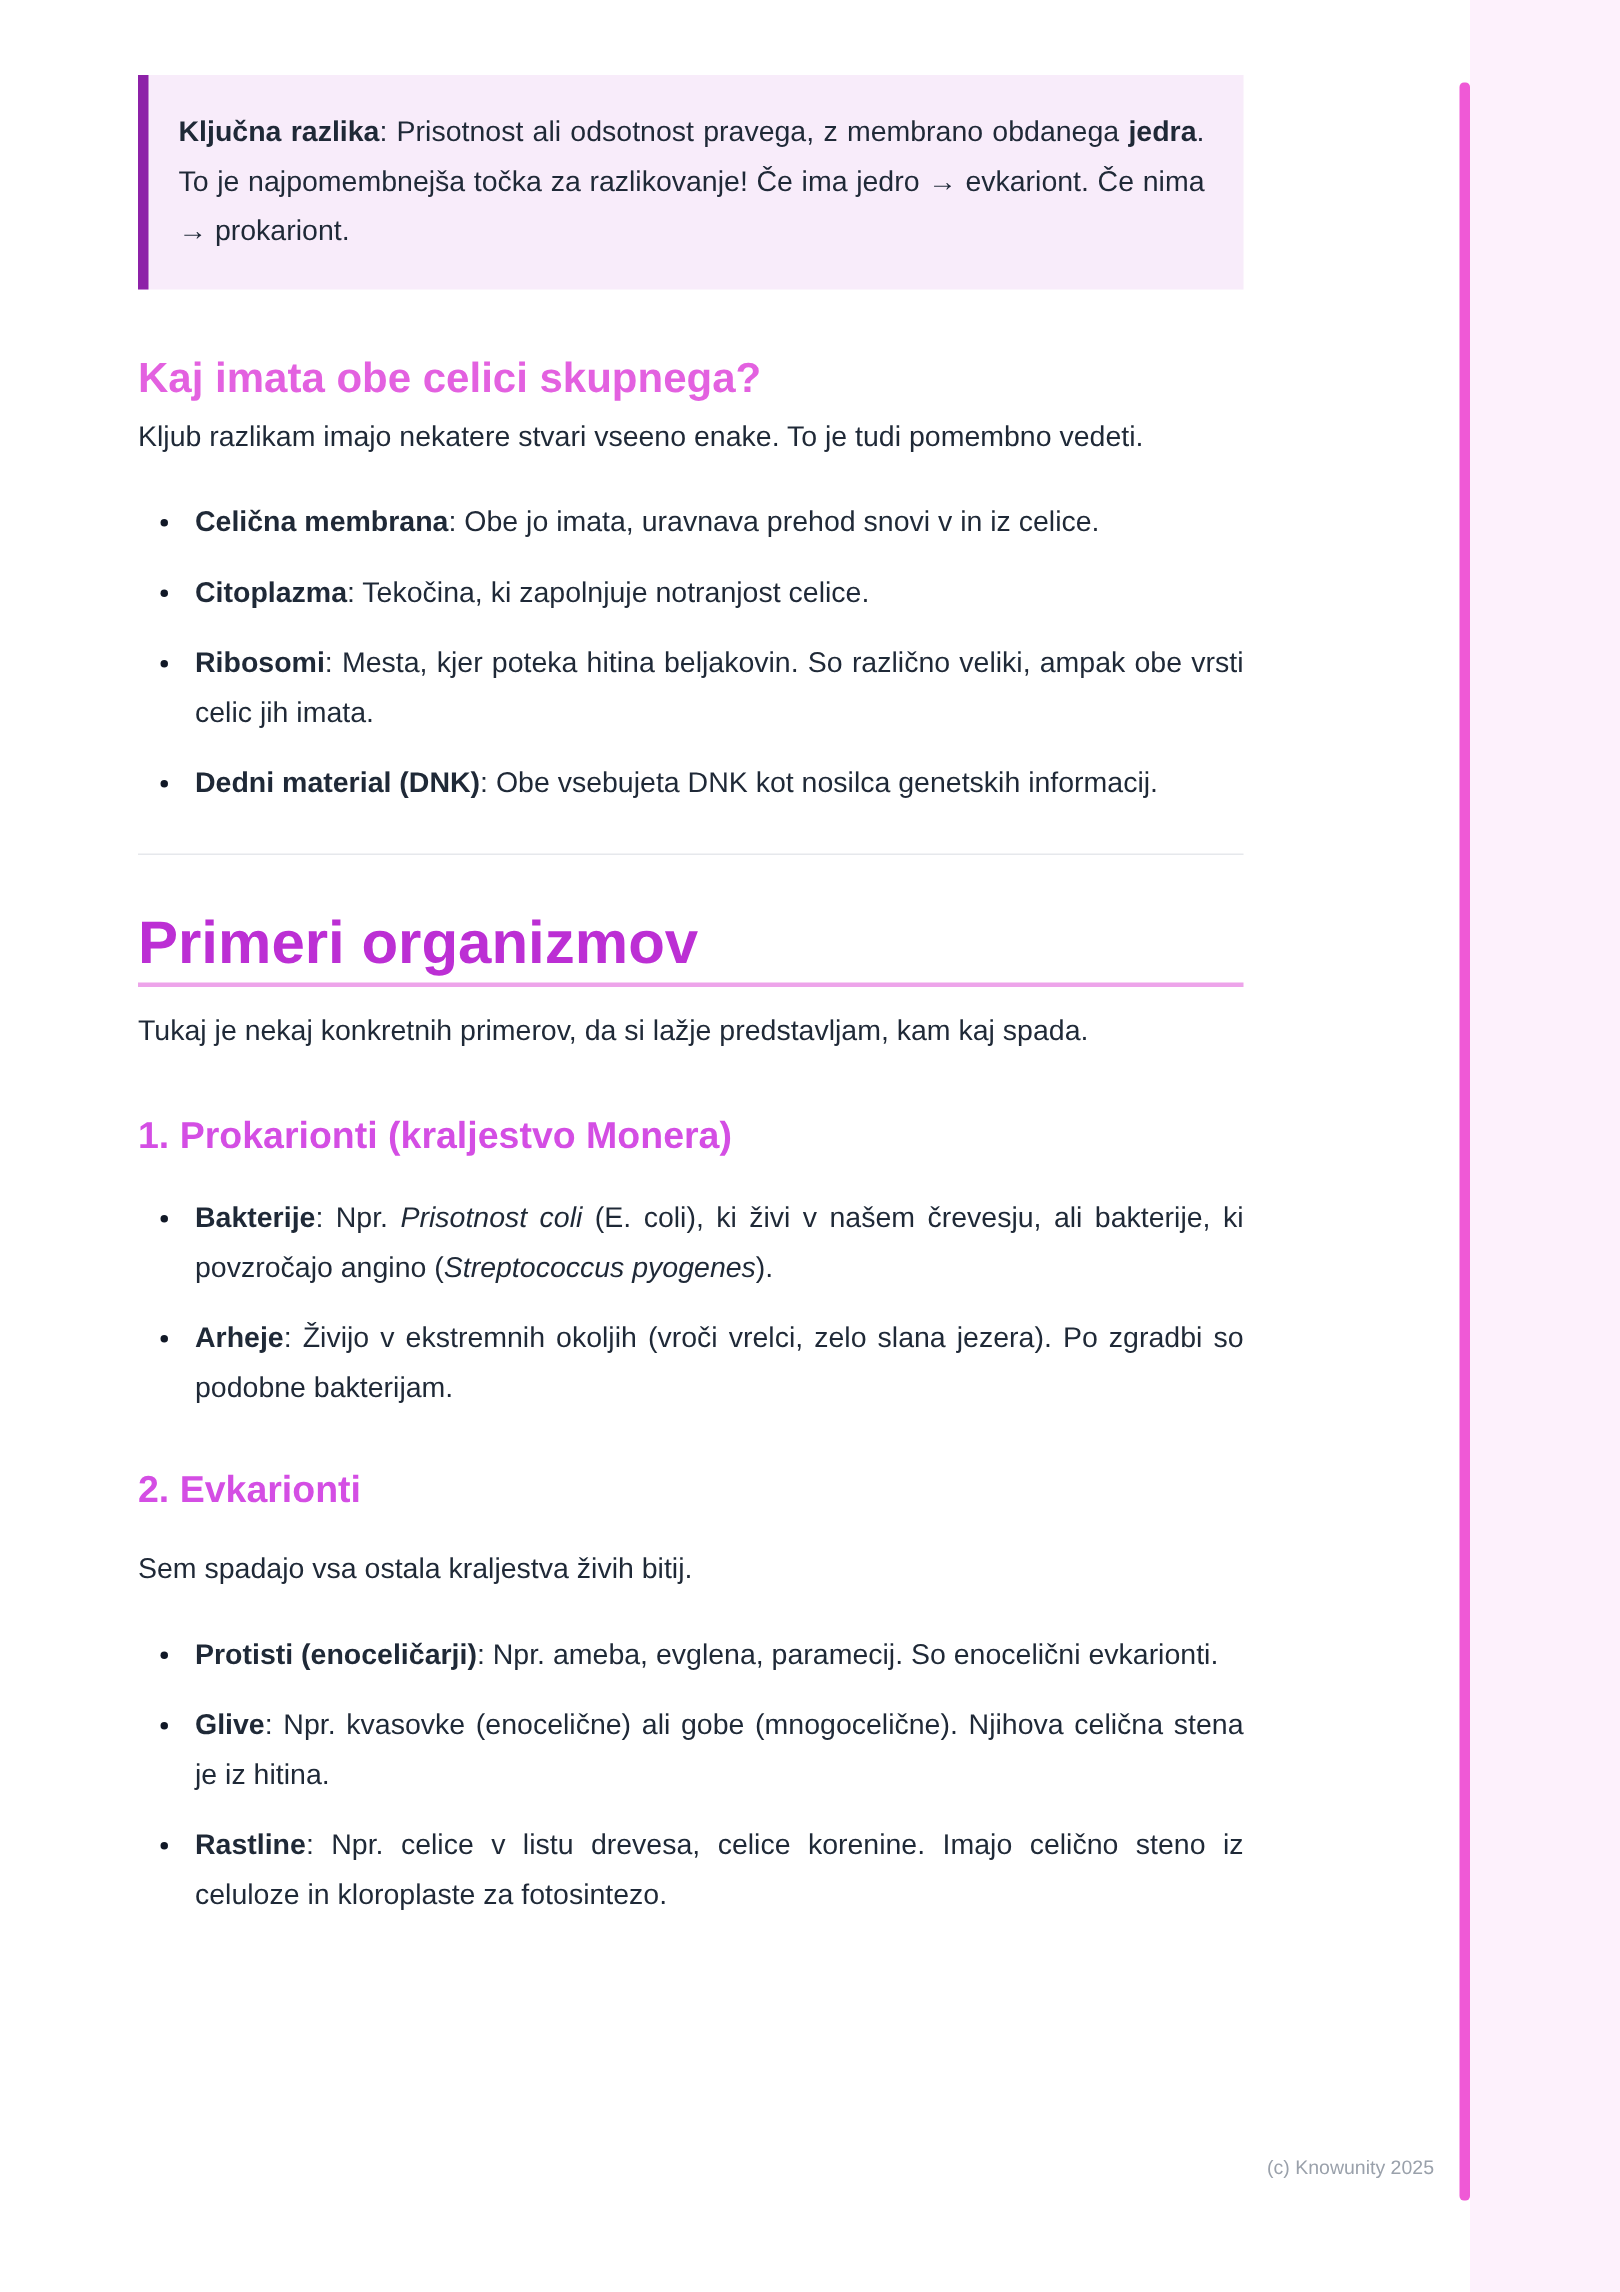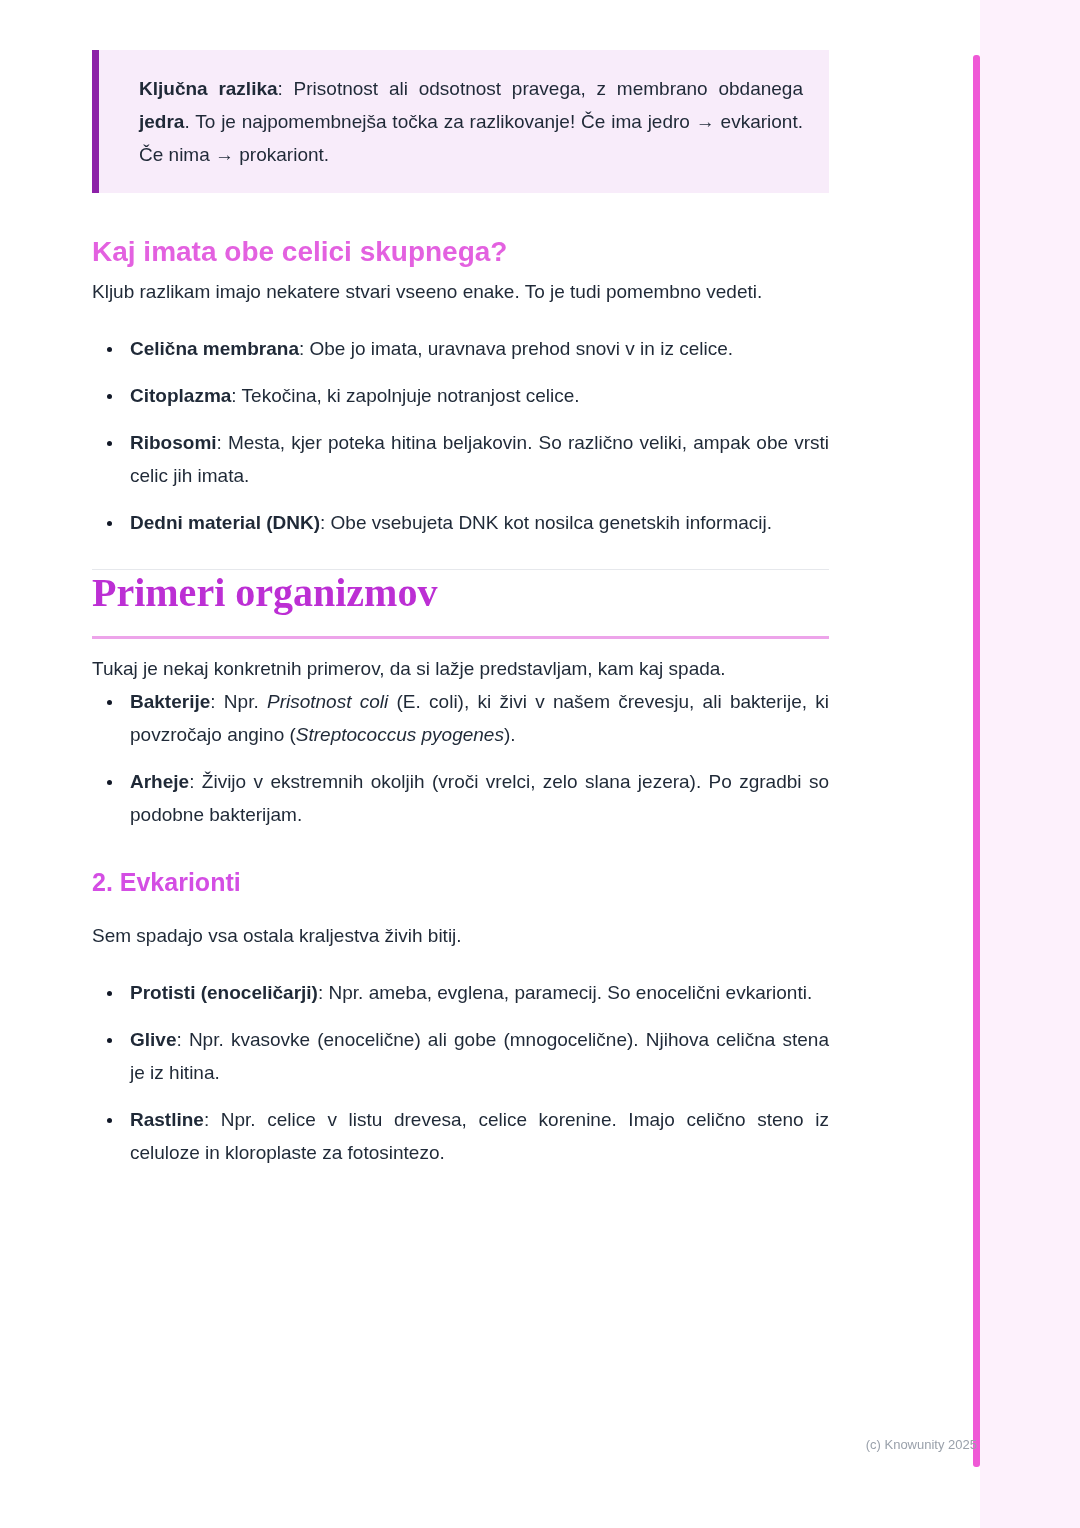--- a/index.html
+++ b/index.html
@@ -35,33 +35,33 @@
     width: 737px;
     padding-top: 50px;
     color: #1f2937;
     font-size: 19px;
     line-height: 1.74;
   }
 
   .callout {
     background: #f8ecfa;
     border-left: 7px solid #8d21a8;
-    padding: 22px 26px 22px 40px;
+    padding: 22px 26px 22px 20px;
     margin-bottom: 42px;
   }
   .callout-text { text-align: justify; }
 
   h1 {
     color: #bc2fd4;
     font-size: 40px;
     line-height: 1.15;
     font-weight: 700;
-    padding-bottom: 20px;
+    margin-top: 36px;
+    padding-bottom: 3px;
     border-bottom: 3px solid #eda4ea;
-    font-family: Liberation Serif, serif;
   }
   h2 {
     color: #e361e0;
     font-size: 28px;
     line-height: 1.2;
     font-weight: 700;
     margin-bottom: 6px;
   }
   h3 {
     color: #d44ee4;
@@ -93,21 +93,21 @@
 
   hr.divider {
     border: none;
     border-top: 1px solid #e6e8ec;
     margin-top: 30px;
   }
 
   .watermark {
     position: absolute;
     top: 1437px;
-    right: 103px;
+    right: 124px;
     font-size: 13px;
     color: #9aa1ab;
   }
 
   b, .seg-bold { font-weight: 700; }
   .seg-italic { font-style: italic; }
 </style>
 </head>
 <body>
 
@@ -144,20 +144,21 @@
           <span><span class="seg-bold">Dedni material (DNK)</span><span>: Obe vsebujeta DNK kot nosilca genetskih informacij.</span></span>
         </li>
       </ul>
 
     <hr class="divider">
 
     <h1>Primeri organizmov</h1>
 
     <p class="body-text after-title">Tukaj je nekaj konkretnih primerov, da si lažje predstavljam, kam kaj spada.</p>
 
+    <h3>1. Prokarionti (kraljestvo Monera)</h3>
 
 
     <ul class="bullets">
 
         <li class="bullet-item">
           <span><span class="seg-bold">Bakterije</span><span>: Npr. </span><span class="seg-italic">Prisotnost coli</span><span> (E. coli), ki živi v našem črevesju, ali bakterije, ki povzročajo angino (</span><span class="seg-italic">Streptococcus pyogenes</span><span>).</span></span>
         </li>
 
         <li class="bullet-item">
           <span><span class="seg-bold">Arheje</span><span>: Živijo v ekstremnih okoljih (vroči vrelci, zelo slana jezera). Po zgradbi so podobne bakterijam.</span></span>

